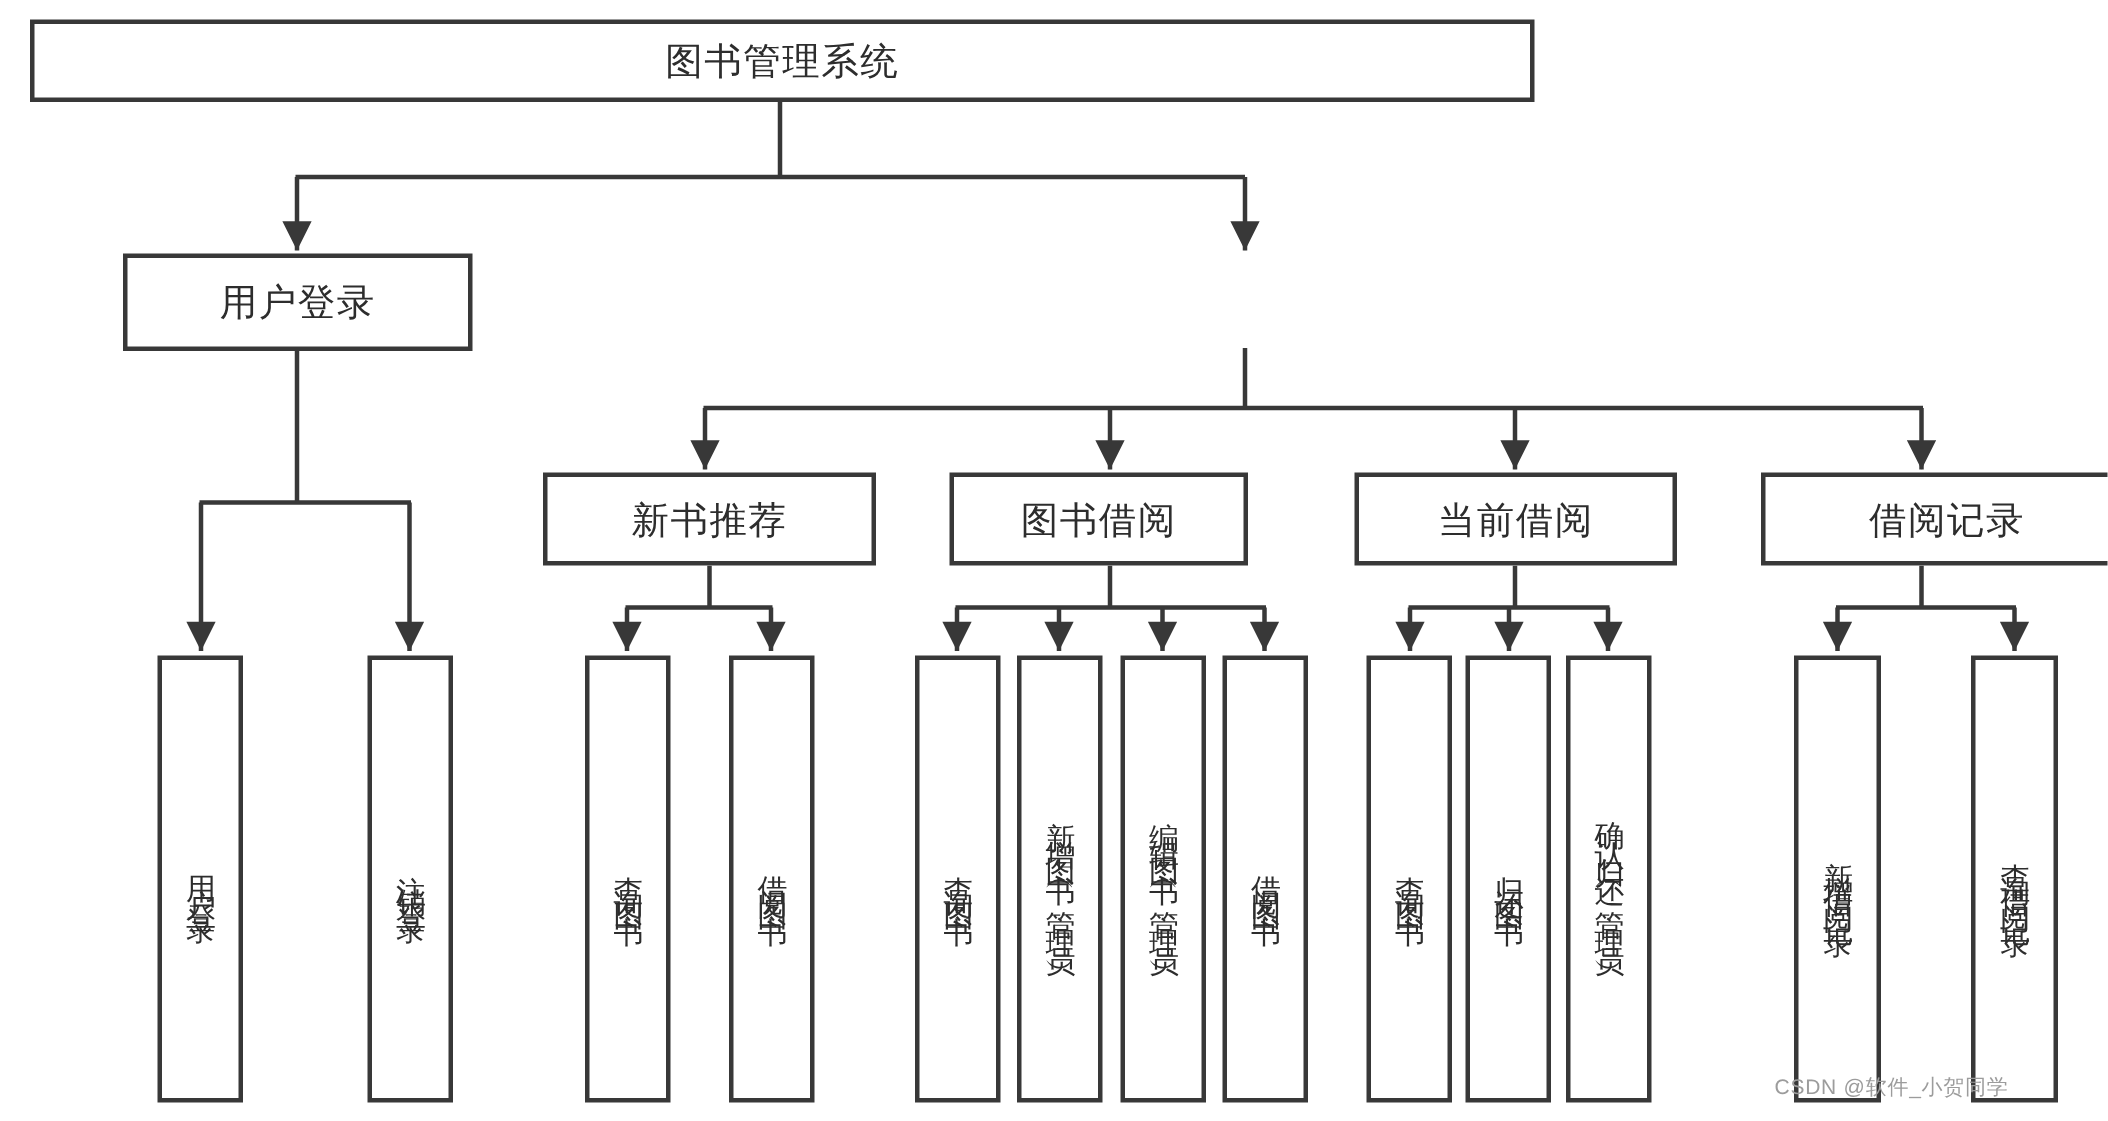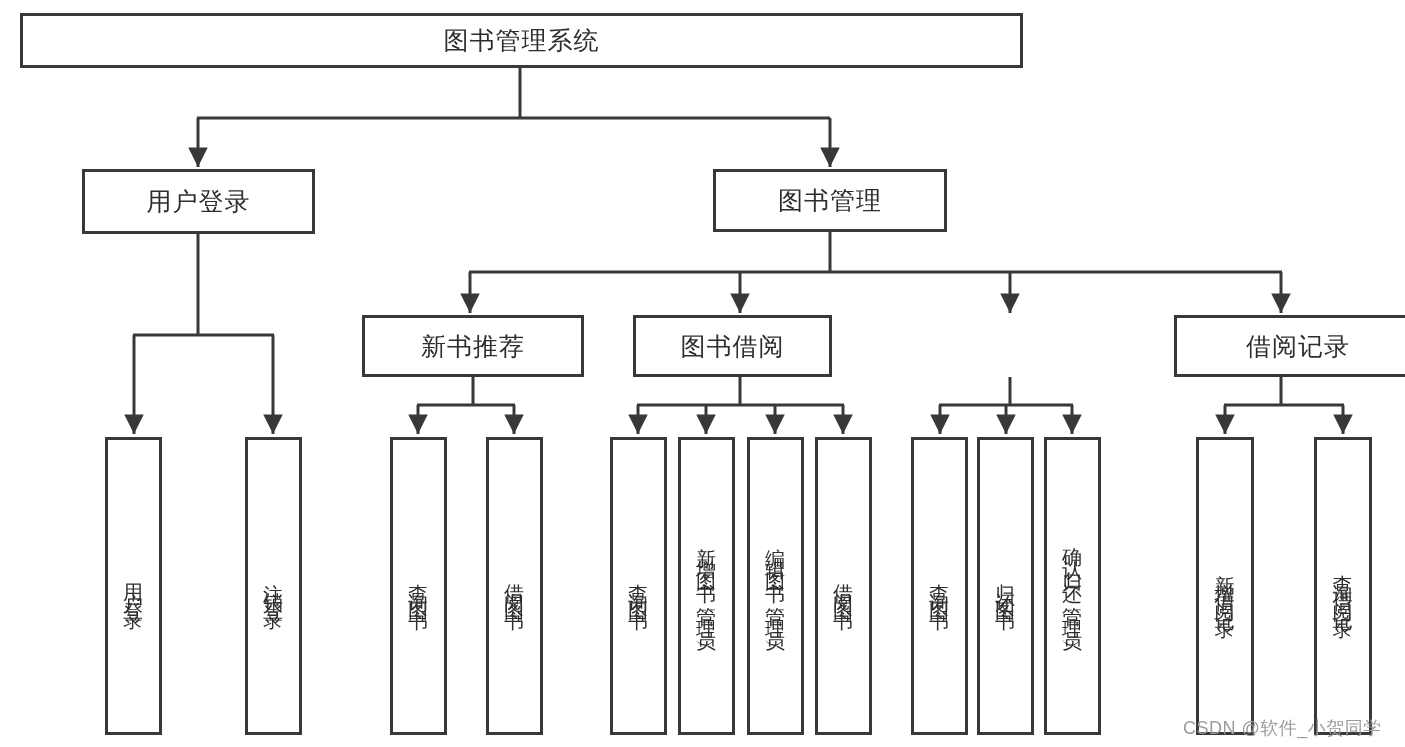--- a/index.html
+++ b/index.html
@@ -47,21 +47,21 @@
     line-height: 1;
     border-width: 3px;
   }
   .vnode.long {
     letter-spacing: 12px;
   }
   .watermark {
     position: absolute;
     left: 1183px;
     top: 716px;
-    font-size: 18px;
+    font-size: 14px;
     color: #9c9c9c;
     white-space: nowrap;
     z-index: 5;
     letter-spacing: 0.5px;
   }
 </style>
 </head>
 <body>
 
 <div class="canvas">
@@ -105,24 +105,24 @@
 
       <path d="M1281,377 L1281,405 M1224,405 L1344,405"></path>
       <line x1="1225" y1="405" x2="1225" y2="434" marker-end="url(#arrow)"></line>
       <line x1="1343" y1="405" x2="1343" y2="434" marker-end="url(#arrow)"></line>
     </g>
   </svg>
 
   <div class="node hnode" style="left:20px; top:13px; width:1003px; height:55px;">图书管理系统</div>
 
   <div class="node hnode" style="left:82px; top:169px; width:233px; height:65px;">用户登录</div>
-  <div class="node hnode" style="left:713px; top:169px; width:234px; height:63px;">图书管理</div>
 
   <div class="node hnode" style="left:362px; top:315px; width:222px; height:62px;font-family:Liberation Mono, monospace;">新书推荐</div>
   <div class="node hnode" style="left:633px; top:315px; width:199px; height:62px;">图书借阅</div>
+  <div class="node hnode" style="left:903px; top:315px; width:215px; height:62px;">当前借阅</div>
   <div class="node hnode" style="left:1174px; top:315px; width:248px; height:62px;">借阅记录</div>
 
   <div class="node vnode" style="left:105px; top:437px; width:57px; height:298px;">用户登录</div>
   <div class="node vnode" style="left:245px; top:437px; width:57px; height:298px;">注销登录</div>
 
   <div class="node vnode" style="left:390px; top:437px; width:57px; height:298px;">查询图书</div>
   <div class="node vnode" style="left:486px; top:437px; width:57px; height:298px;">借阅图书</div>
 
   <div class="node vnode" style="left:610px; top:437px; width:57px; height:298px;">查询图书</div>
   <div class="node vnode long" style="left:678px; top:437px; width:57px; height:298px;">新增图书（管理员）</div>

